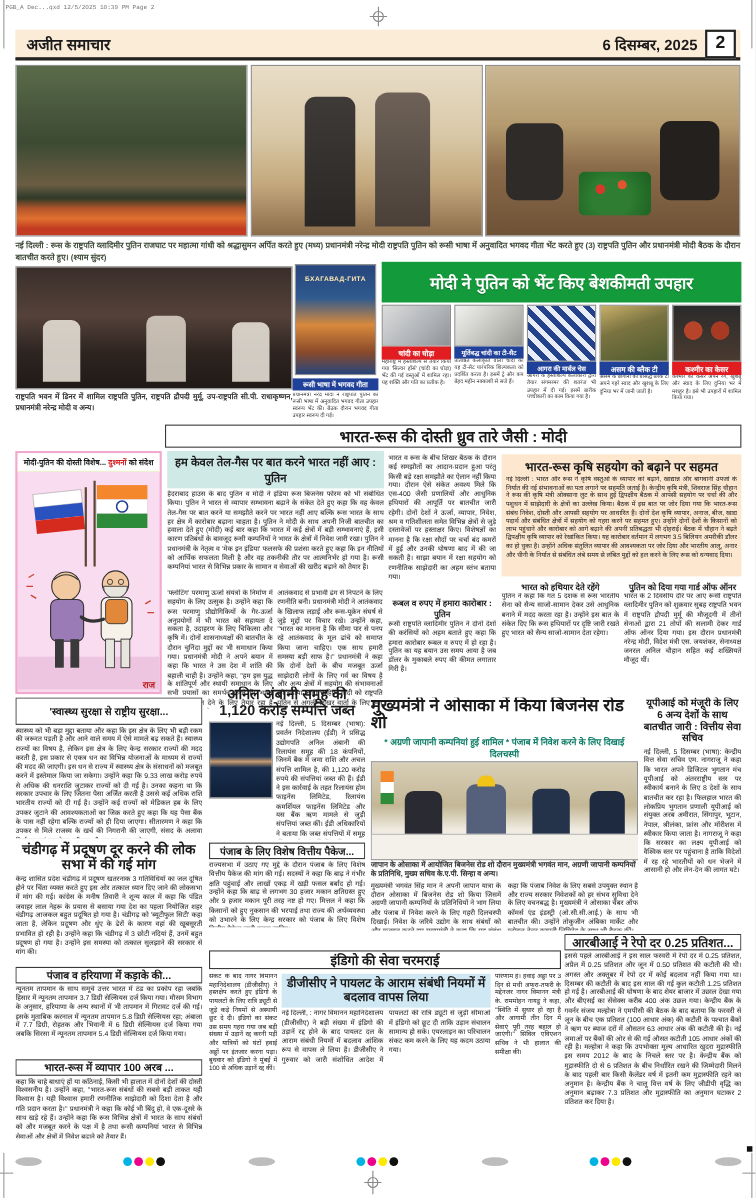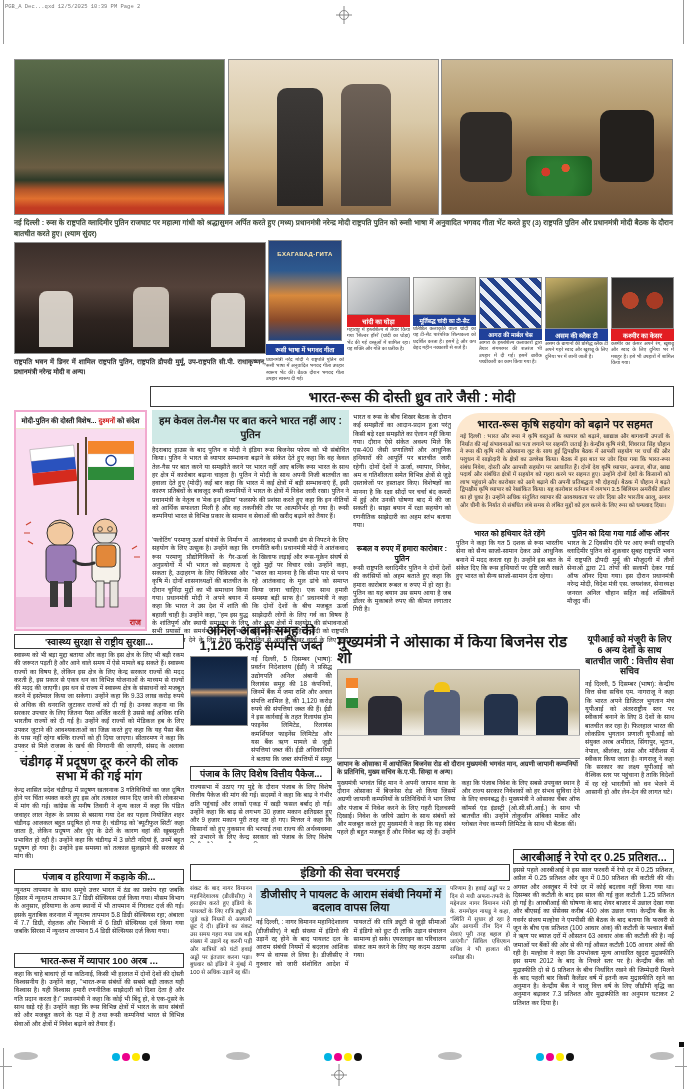--- a/index.html
+++ b/index.html
@@ -27,20 +27,27 @@
   <div class="abs cropline" style="left:3px;top:0;width:1px;height:44px;"></div>
   <div class="abs cropline" style="left:683px;top:0;width:1px;height:44px;"></div>
   <div class="abs" style="left:336px;top:6px;">
     <svg width="16" height="18" viewBox="0 0 16 18">
         <circle cx="8" cy="9" r="4.5" fill="none" stroke="#888" stroke-width="1"></circle>
         <line x1="8" y1="0" x2="8" y2="18" stroke="#888" stroke-width="1"></line>
         <line x1="0" y1="9" x2="16" y2="9" stroke="#888" stroke-width="1"></line>
       </svg>
   </div>
 
+  <div class="abs" style="left:14px;top:27px;width:659px;height:28px;background:var(--masthead-bg,#fbecd8);border-bottom:3px solid #222;display:flex;align-items:center;justify-content:space-between;box-sizing:border-box;padding:0 4px 0 10px;">
+    <div style="font-size:14px;font-weight:bold;">अजीत समाचार</div>
+    <div style="display:flex;align-items:center;gap:7px;">
+      <div style="font-size:13.5px;font-weight:bold;">6 दिसम्बर, 2025</div>
+      <div style="width:24px;height:22px;border:2px solid #222;display:flex;align-items:center;justify-content:center;font-size:16px;font-weight:bold;background:#fff;">2</div>
+    </div>
+  </div>
 
   <div class="abs photo" style="left:14px;top:59px;width:211px;height:156px;background:linear-gradient(180deg,#5a6b4a 0%,#3c4a33 45%,#6b5d43 70%,#2e3a28 78%,#b0542a 84%,#e0702f 90%,#c23b22 96%);"></div>
   <div class="abs photo" style="left:228px;top:59px;width:211px;height:156px;background:linear-gradient(180deg,#e9ddc8 0%,#d9c9a8 40%,#c4a87c 70%,#8a6b4a 100%);">
     <div style="position:absolute;left:48px;top:28px;width:46px;height:118px;background:linear-gradient(180deg,#3d3a38,#2a2725);border-radius:10px 10px 0 0;"></div>
     <div style="position:absolute;left:112px;top:24px;width:50px;height:122px;background:linear-gradient(180deg,#6e6258,#4a4038);border-radius:12px 12px 0 0;"></div>
   </div>
   <div class="abs photo" style="left:441px;top:59px;width:232px;height:156px;background:linear-gradient(180deg,#cbb894 0%,#b49a6e 35%,#8a6b4a 60%,#6e5236 100%);">
     <div style="position:absolute;left:18px;top:52px;width:52px;height:70px;background:#2f2b28;border-radius:10px;"></div>
     <div style="position:absolute;left:158px;top:50px;width:54px;height:72px;background:#23201d;border-radius:10px;"></div>
     <div style="position:absolute;left:84px;top:96px;width:66px;height:40px;background:radial-gradient(circle at 30% 40%,#d43a2a 8%,transparent 9%),radial-gradient(circle at 60% 30%,#e0542f 8%,transparent 9%),radial-gradient(circle at 45% 60%,#2e7d32 40%,#1b5e20 100%);border-radius:6px;"></div>
@@ -53,20 +60,23 @@
     <div style="position:absolute;left:196px;top:50px;width:34px;height:54px;background:#efe9df;border-radius:8px 8px 0 0;opacity:.85;"></div>
   </div>
   <div class="abs" style="left:14px;top:357px;width:252px;height:24px;font-size:6.8px;font-weight:bold;color:#333;line-height:1.4;text-align:justify;">राष्ट्रपति भवन में डिनर में शामिल राष्ट्रपति पुतिन, राष्ट्रपति द्रौपदी मुर्मू, उप-राष्ट्रपति सी.पी. राधाकृष्णन, प्रधानमंत्री नरेन्द्र मोदी व अन्य।</div>
 
   <div class="abs photo" style="left:268px;top:240px;width:74px;height:101px;background:linear-gradient(180deg,#27457c 0%,#2e5a8f 30%,#d8893c 55%,#8a4a2a 80%,#27457c 100%);display:flex;align-items:flex-start;justify-content:center;">
     <div style="margin-top:10px;font-size:6px;font-weight:bold;color:#ffe9b0;letter-spacing:.4px;">БХАГАВАД-ГИТА</div>
   </div>
   <div class="abs" style="left:266px;top:344px;width:78px;height:11px;background:var(--label-blue,#20419a);color:#fff;font-size:6.4px;font-weight:bold;display:flex;align-items:center;justify-content:center;">रूसी भाषा में भगवद गीता</div>
   <div class="abs tiny-text" style="left:266px;top:357px;width:78px;height:46px;">प्रधानमंत्री नरेंद्र मोदी ने राष्ट्रपति पुतिन को रूसी भाषा में अनुवादित भगवद गीता उपहार स्वरूप भेंट की। बैठक दौरान भगवद गीता उपहार स्वरूप दी गई।</div>
 
+  <div class="abs" style="left:347px;top:238px;width:327px;height:37px;background:var(--green-banner,#139b3b);display:flex;align-items:center;justify-content:center;">
+    <div style="color:#fff;font-size:15px;font-weight:bold;text-shadow:0 1px 0 #0a6b26;">मोदी ने पुतिन को भेंट किए बेशकीमती उपहार</div>
+  </div>
 
   <div class="abs" style="left:347px;top:277px;width:327px;height:106px;display:flex;gap:3px;">
     <div class="gift-cell" style="width:63px;">
       <div class="photo" style="height:38px;background:linear-gradient(135deg,#dcdcdc,#aeb2b6 60%,#8d9196);"></div>
       <div class="gift-label" style="background:var(--label-red,#e21d22);">चांदी का घोड़ा</div>
       <div class="tiny-text" style="flex:1;">महाराष्ट्र में हस्तशिल्प से तैयार किया गया 'सिल्वर हॉर्स' (चांदी का घोड़ा) भेंट की गई वस्तुओं में शामिल रहा। यह शक्ति और गति का प्रतीक है।</div>
     </div>
     <div class="gift-cell" style="width:63px;">
       <div class="photo" style="height:38px;background:linear-gradient(135deg,#f1f1ef,#c9c9c4 50%,#9a9a94);"></div>
       <div class="gift-label" style="background:var(--label-blue,#20419a);font-size:5.8px;">मूर्तिबद्ध चांदी का टी-सैट</div>
@@ -143,40 +153,40 @@
   </div>
 
   <div class="abs" style="left:353px;top:410px;width:321px;height:221px;">
     <div style="display:flex;gap:5px;margin-top:3px;">
       <div style="width:98px;">
         <div class="body-text" style="height:128px;">भारत व रूस के बीच शिखर बैठक के दौरान कई समझौतों का आदान-प्रदान हुआ परंतु किसी बड़े रक्षा समझौते का ऐलान नहीं किया गया। दौरान ऐसे संकेत अवश्य मिले कि एस-400 जैसी प्रणालियों और आधुनिक हथियारों की आपूर्ति पर बातचीत जारी रहेगी। दोनों देशों ने ऊर्जा, व्यापार, निवेश, श्रम व गतिशीलता समेत विभिन्न क्षेत्रों से जुड़े दस्तावेजों पर हस्ताक्षर किए। विशेषज्ञों का मानना है कि रक्षा सौदों पर चर्चा बंद कमरों में हुई और उनकी घोषणा बाद में की जा सकती है। साझा बयान में रक्षा सहयोग को रणनीतिक साझेदारी का अहम स्तंभ बताया गया।</div>
         <div class="subhead-bold">रूबल व रुपए में हमारा कारोबार : पुतिन</div>
         <div class="body-text" style="height:52px;">रूसी राष्ट्रपति व्लादिमीर पुतिन ने दोनों देशों की करंसियों को अहम बताते हुए कहा कि हमारा कारोबार रूबल व रुपए में हो रहा है। पुतिन का यह बयान उस समय आया है जब डॉलर के मुकाबले रुपए की कीमत लगातार गिरी है।</div>
       </div>
       <div style="width:218px;">
-        <div style="background:var(--agri-box-bg,#fde8cf);padding:3px 4px;box-sizing:border-box;border-radius:23px;">
+        <div style="background:var(--agri-box-bg,#fde8cf);padding:3px 4px;box-sizing:border-box;">
           <div style="font-size:11px;font-weight:bold;text-align:center;margin-bottom:2px;">भारत-रूस कृषि सहयोग को बढ़ाने पर सहमत</div>
           <div class="body-text" style="font-size:5.8px;height:88px;">नई दिल्ली : भारत और रूस ने कृषि वस्तुओं के व्यापार को बढ़ाने, खाद्यान्न और बागवानी उपजों के निर्यात की नई संभावनाओं का पता लगाने पर सहमति जताई है। केन्द्रीय कृषि मंत्री, शिवराज सिंह चौहान ने रूस की कृषि मंत्री ओक्साना लुट के साथ हुई द्विपक्षीय बैठक में आपसी सहयोग पर चर्चा की और पशुधन में साझेदारी के क्षेत्रों का उल्लेख किया। बैठक में इस बात पर जोर दिया गया कि भारत-रूस संबंध निवेश, दोस्ती और आपसी सहयोग पर आधारित हैं। दोनों देश कृषि व्यापार, अनाज, बीज, खाद्य पदार्थ और संबंधित क्षेत्रों में सहयोग को गहरा करने पर सहमत हुए। उन्होंने दोनों देशों के किसानों को लाभ पहुंचाने और कारोबार को आगे बढ़ाने की अपनी प्रतिबद्धता भी दोहराई। बैठक में चौहान ने बढ़ते द्विपक्षीय कृषि व्यापार को रेखांकित किया। यह कारोबार वर्तमान में लगभग 3.5 बिलियन अमरीकी डॉलर का हो चुका है। उन्होंने अधिक संतुलित व्यापार की आवश्यकता पर जोर दिया और भारतीय आलू, अनार और चीनी के निर्यात से संबंधित लंबे समय से लंबित मुद्दों को हल करने के लिए रूस को धन्यवाद दिया।</div>
         </div>
         <div style="display:flex;gap:4px;margin-top:2px;">
           <div style="width:107px;">
             <div class="subhead-bold">भारत को हथियार देते रहेंगे</div>
             <div class="body-text" style="height:72px;">पुतिन ने कहा कि गत 5 दशक से रूस भारतीय सेना को सैन्य साजो-सामान देकर उसे आधुनिक बनाने में मदद करता रहा है। उन्होंने इस बात के संकेत दिए कि रूस हथियारों पर दृष्टि जारी रखते हुए भारत को सैन्य साजो-सामान देता रहेगा।</div>
           </div>
           <div style="width:107px;">
             <div class="subhead-bold">पुतिन को दिया गया गार्ड ऑफ ऑनर</div>
             <div class="body-text" style="height:72px;">भारत के 2 दिवसीय दौरे पर आए रूसी राष्ट्रपति व्लादिमीर पुतिन को शुक्रवार सुबह राष्ट्रपति भवन में राष्ट्रपति द्रौपदी मुर्मू की मौजूदगी में तीनों सेनाओं द्वारा 21 तोपों की सलामी देकर गार्ड ऑफ ऑनर दिया गया। इस दौरान प्रधानमंत्री नरेन्द्र मोदी, विदेश मंत्री एस. जयशंकर, सेनाध्यक्ष जनरल अनिल चौहान सहित कई शख्सियतें मौजूद थीं।</div>
           </div>
         </div>
       </div>
     </div>
   </div>
 
   <div class="abs" style="left:14px;top:634px;width:170px;height:401px;overflow:hidden;">
-    <div class="boxed-head" style="height:15px;font-size:9.3px;">'स्वास्थ्य सुरक्षा से राष्ट्रीय सुरक्षा...</div>
+    <div class="boxed-head" style="height:25px;font-size:9.3px;">'स्वास्थ्य सुरक्षा से राष्ट्रीय सुरक्षा...</div>
     <div class="body-text" style="height:101px;margin-top:2px;">स्वास्थ्य को भी बड़ा मुद्दा बताया और कहा कि इस क्षेत्र के लिए भी बड़ी रकम की जरूरत पड़ती है और आने वाले समय में ऐसे मामले बढ़ सकते हैं। स्वास्थ्य राज्यों का विषय है, लेकिन इस क्षेत्र के लिए केन्द्र सरकार राज्यों की मदद करती है, इस प्रकार से एकत्र धन का विभिन्न योजनाओं के माध्यम से राज्यों की मदद की जाएगी। इस धन से राज्य में स्वास्थ्य क्षेत्र के संसाधनों को मजबूत करने में इस्तेमाल किया जा सकेगा। उन्होंने कहा कि 9.33 लाख करोड़ रुपये से अधिक की धनराशि जुटाकर राज्यों को दी गई है। उनका कहना था कि सरकार उपचार के लिए जितना पैसा अर्जित करती है उससे कई अधिक राशि भारतीय राज्यों को दी गई है। उन्होंने कई राज्यों को मेडिकल हब के लिए उपकर जुटाने की आवश्यकताओं का जिक्र करते हुए कहा कि यह पैसा बैंक के पास नहीं रहेगा बल्कि राज्यों को ही दिया जाएगा। सीतारमण ने कहा कि उपकर से मिले राजस्व के खर्च की निगरानी की जाएगी, संसद के अलावा निर्वाचक एवं महालेखा परीक्षक भी इस पर नजर रखेगा।</div>
     <div style="font-size:12.5px;font-weight:bold;text-align:center;line-height:1.15;margin-top:3px;">चंडीगढ़ में प्रदूषण दूर करने की लोक सभा में की गई मांग</div>
     <div class="body-text" style="height:80px;margin-top:2px;">केन्द्र शासित प्रदेश चंडीगढ़ में प्रदूषण खतरनाक 3 गतिविधियों का जल दूषित होने पर चिंता व्यक्त करते हुए इस ओर तत्काल ध्यान दिए जाने की लोकसभा में मांग की गई। कांग्रेस के मनीष तिवारी ने शून्य काल में कहा कि पंडित जवाहर लाल नेहरू के प्रयास से बसाया गया देश का पहला नियोजित शहर चंडीगढ़ आजकल बहुत प्रदूषित हो गया है। चंडीगढ़ को 'ब्यूटीफुल सिटी' कहा जाता है, लेकिन प्रदूषण और धुंए के ढेरों के कारण वहां की खूबसूरती प्रभावित हो रही है। उन्होंने कहा कि चंडीगढ़ में 3 छोटी नदियां हैं, उनमें बहुत प्रदूषण हो गया है। उन्होंने इस समस्या को तत्काल सुलझाने की सरकार से मांग की।</div>
     <div class="boxed-head" style="height:15px;font-size:9.5px;margin-top:3px;">पंजाब व हरियाणा में कड़ाके की...</div>
     <div class="body-text" style="height:64px;margin-top:2px;">न्यूनतम तापमान के साथ समूचे उत्तर भारत में ठंड का प्रकोप रहा जबकि हिसार में न्यूनतम तापमान 3.7 डिग्री सेल्सियस दर्ज किया गया। मौसम विभाग के अनुसार, हरियाणा के अन्य स्थानों में भी तापमान में गिरावट दर्ज की गई। इसके मुताबिक करनाल में न्यूनतम तापमान 5.8 डिग्री सेल्सियस रहा; अंबाला में 7.7 डिग्री, रोहतक और भिवानी में 6 डिग्री सेल्सियस दर्ज किया गया जबकि सिरसा में न्यूनतम तापमान 5.4 डिग्री सेल्सियस दर्ज किया गया।</div>
     <div class="boxed-head" style="height:15px;font-size:9.5px;margin-top:3px;">भारत-रूस में व्यापार 100 अरब ...</div>
     <div class="body-text" style="height:78px;margin-top:2px;">कहा कि चाहे बाधाएं हों या कठिनाई, किसी भी हालात में दोनों देशों की दोस्ती विश्वसनीय है। उन्होंने कहा, ''भारत-रूस संबंधों की सबसे बड़ी ताकत यही विश्वास है। यही विश्वास हमारी रणनीतिक साझेदारी को दिशा देता है और गति प्रदान करता है।'' प्रधानमंत्री ने कहा कि कोई भी बिंदु हो, वे एक-दूसरे के साथ खड़े रहे हैं। उन्होंने कहा कि रूस विभिन्न क्षेत्रों में भारत के साथ संबंधों को और मजबूत करने के पक्ष में है तथा रूसी कम्पनियां भारत से विभिन्न सेवाओं और क्षेत्रों में निवेश बढ़ाने को तैयार हैं।</div>
   </div>
 
   <div class="abs" style="left:190px;top:624px;width:142px;height:226px;overflow:hidden;">
@@ -184,20 +194,21 @@
     <div style="margin-top:2px;">
       <div class="photo" style="float:left;width:58px;height:70px;margin:1px 3px 1px 0;background:linear-gradient(180deg,#10233f 0%,#1c3356 45%,#c79b72 52%,#1a2e4c 60%,#0e1f38 100%);"></div>
       <div class="body-text" style="height:108px;">नई दिल्ली, 5 दिसम्बर (भाषा): प्रवर्तन निदेशालय (ईडी) ने प्रसिद्ध उद्योगपति अनिल अंबानी की रिलायंस समूह की 18 कंपनियों, जिनमें बैंक में जमा राशि और अचल संपत्ति शामिल है, की 1,120 करोड़ रुपये की संपत्तियां जब्त की हैं। ईडी ने इस कार्रवाई के तहत रिलायंस होम फाइनेंस लिमिटेड, रिलायंस कमर्शियल फाइनेंस लिमिटेड और यस बैंक ऋण मामले से जुड़ी संपत्तियां जब्त कीं। ईडी अधिकारियों ने बताया कि जब्त संपत्तियों में समूह की कई कंपनियों की अचल संपत्तियां, म्यूचुअल फंड निवेश और बैंक जमा शामिल हैं। जांच एजेंसी ने धन शोधन निवारण अधिनियम के प्रावधानों के तहत यह कार्रवाई की।</div>
     </div>
     <div class="boxed-head" style="height:15px;font-size:9.3px;margin-top:3px;clear:both;">पंजाब के लिए विशेष वित्तीय पैकेज...</div>
     <div class="body-text" style="height:60px;margin-top:2px;">राज्यसभा में उठाए गए मुद्दे के दौरान पंजाब के लिए विशेष वित्तीय पैकेज की मांग की गई। सदस्यों ने कहा कि बाढ़ ने गंभीर क्षति पहुंचाई और लाखों एकड़ में खड़ी फसल बर्बाद हो गई। उन्होंने कहा कि बाढ़ से लगभग 30 हजार मकान क्षतिग्रस्त हुए और 9 हजार मकान पूरी तरह नष्ट हो गए। मित्तल ने कहा कि किसानों को हुए नुकसान की भरपाई तथा राज्य की अर्थव्यवस्था को उभारने के लिए केन्द्र सरकार को पंजाब के लिए विशेष वित्तीय पैकेज जारी करना चाहिए।</div>
   </div>
 
   <div class="abs" style="left:337px;top:634px;width:243px;height:212px;overflow:hidden;">
     <div style="font-size:15.5px;font-weight:bold;text-align:left;line-height:1.05;">मुख्यमंत्री ने ओसाका में किया बिजनेस रोड शो</div>
+    <div style="font-size:8px;font-weight:bold;color:#0a7a64;text-align:center;margin-top:1px;">* अग्रणी जापानी कम्पनियां हुई शामिल * पंजाब में निवेश करने के लिए दिखाई दिलचस्पी</div>
     <div class="photo" style="width:243px;height:90px;margin-top:2px;background:linear-gradient(180deg,#d9cfb8 0%,#c3b795 45%,#f0ece2 70%,#e7e2d6 100%);position:relative;">
       <div style="position:absolute;left:8px;top:8px;width:12px;height:30px;background:linear-gradient(180deg,#f4862c 33%,#fff 33% 66%,#2e8b3a 66%);"></div>
       <div style="position:absolute;left:30px;top:26px;width:34px;height:40px;background:#2a2a33;border-radius:8px 8px 0 0;"></div>
       <div style="position:absolute;left:86px;top:20px;width:36px;height:46px;background:#55607a;border-radius:8px 8px 0 0;"></div>
       <div style="position:absolute;left:96px;top:12px;width:16px;height:10px;background:#f2c418;border-radius:7px 7px 0 0;"></div>
       <div style="position:absolute;left:146px;top:24px;width:34px;height:42px;background:#24324a;border-radius:8px 8px 0 0;"></div>
       <div style="position:absolute;left:198px;top:26px;width:32px;height:40px;background:#1d2a40;border-radius:8px 8px 0 0;"></div>
       <div style="position:absolute;left:0;bottom:0;width:243px;height:22px;background:#f4f1ea;border-top:1px solid #bbb;"></div>
     </div>
     <div style="font-size:6.6px;font-weight:bold;color:#333;line-height:1.3;margin-top:1px;">जापान के ओसाका में आयोजित बिजनेस रोड शो दौरान मुख्यमंत्री भगवंत मान, अग्रणी जापानी कम्पनियों के प्रतिनिधि, मुख्य सचिव के.ए.पी. सिन्हा व अन्य।</div>

